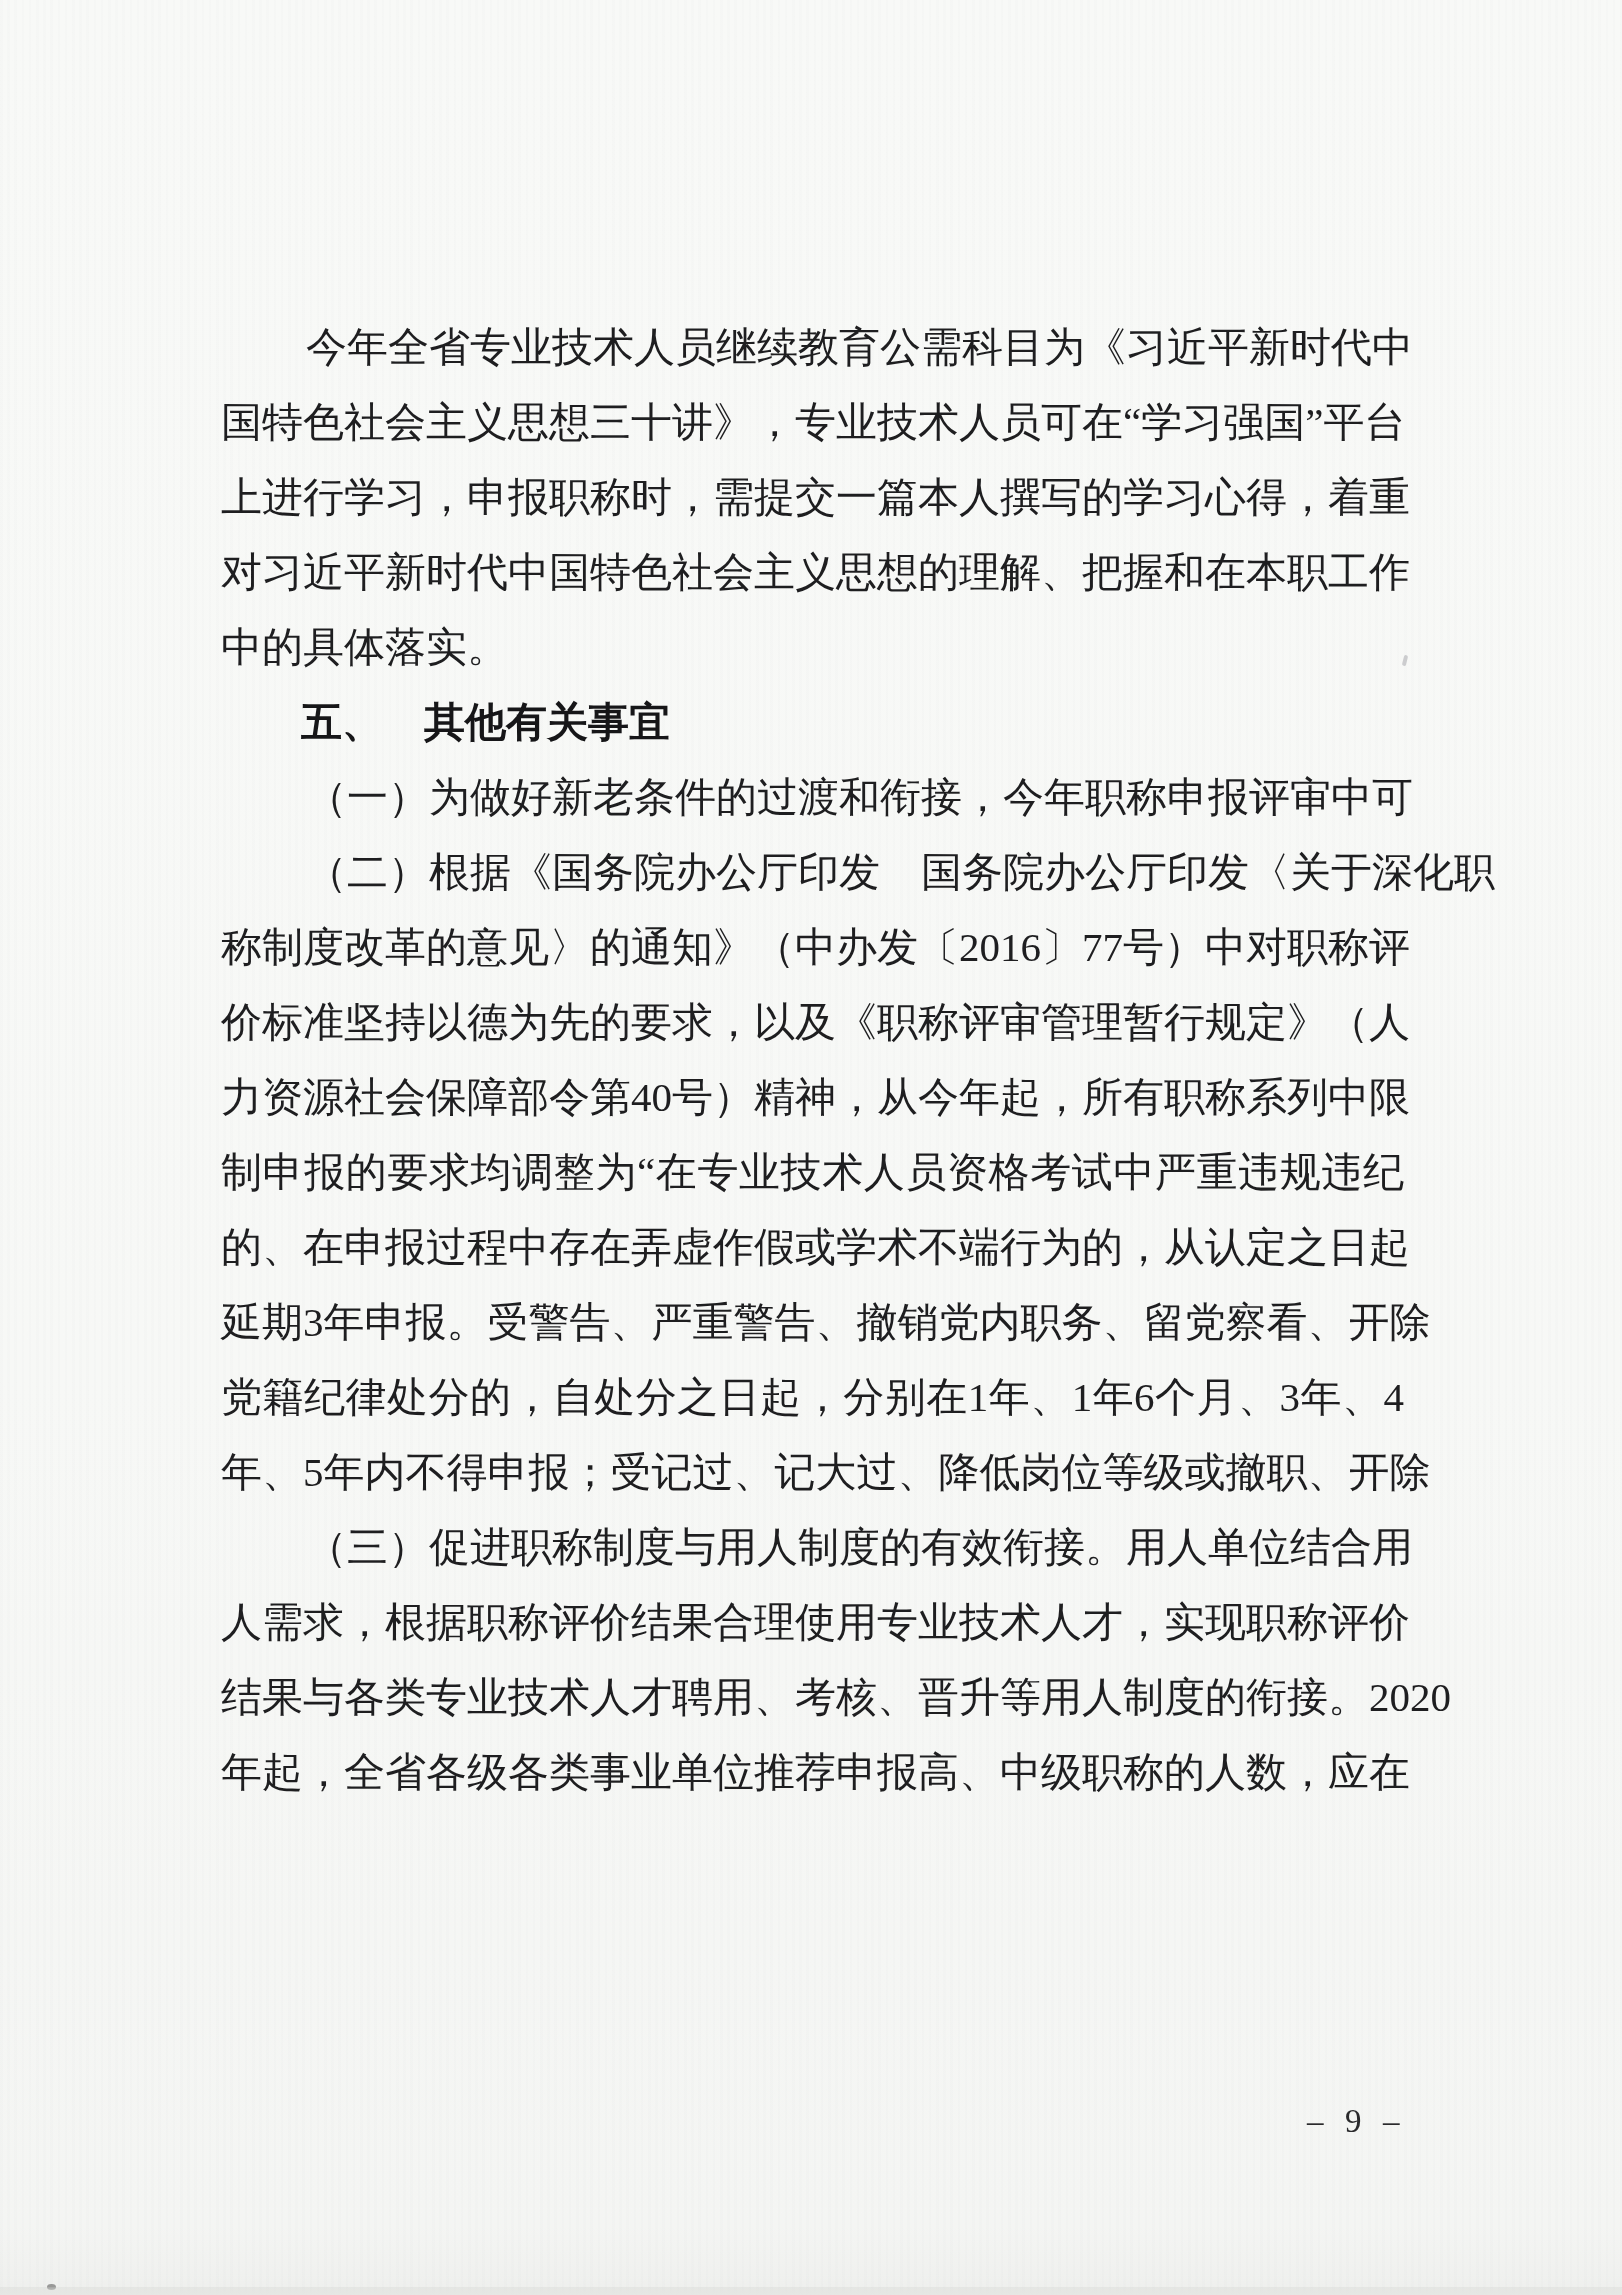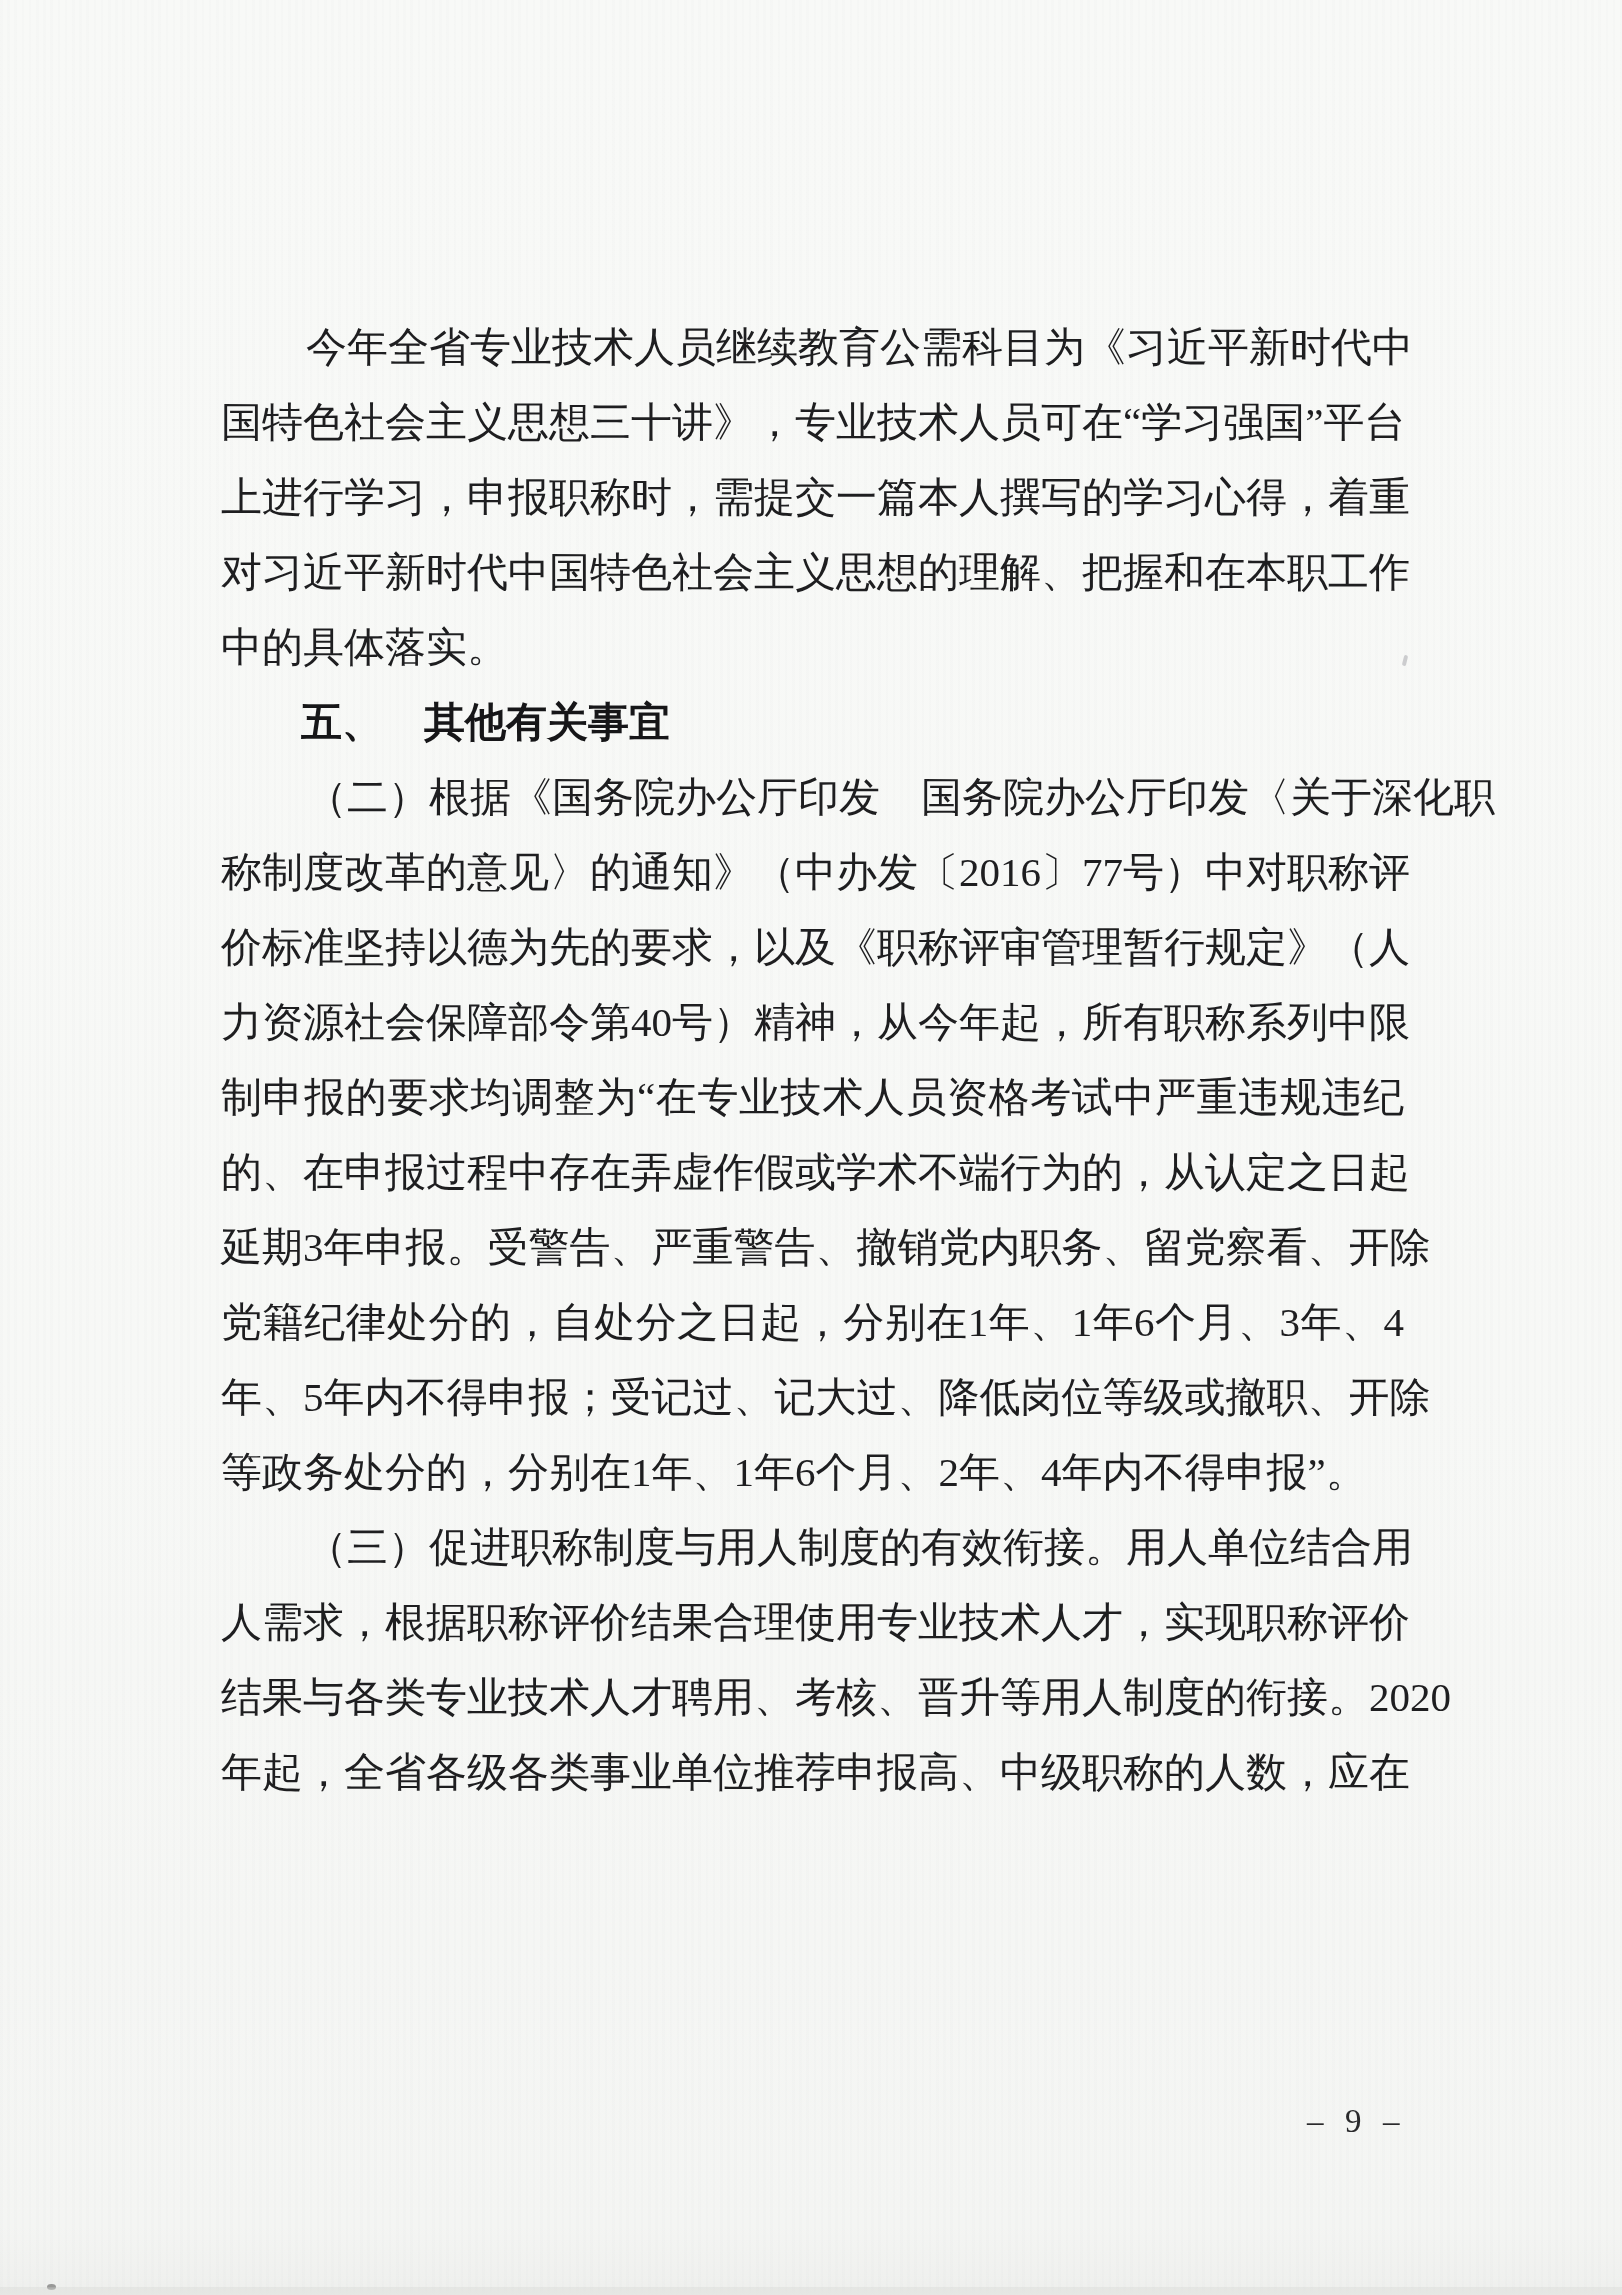--- a/index.html
+++ b/index.html
@@ -111,30 +111,30 @@
 <body>
 
 <div class="page">
   <div class="text-block">
     <div class="line indent">今年全省专业技术人员继续教育公需科目为《习近平新时代中</div>
     <div class="line">国特色社会主义思想三十讲》，专业技术人员可在“学习强国”平台</div>
     <div class="line">上进行学习，申报职称时，需提交一篇本人撰写的学习心得，着重</div>
     <div class="line">对习近平新时代中国特色社会主义思想的理解、把握和在本职工作</div>
     <div class="line left">中的具体落实。</div>
     <div class="line heading">五、　其他有关事宜</div>
+    <div class="line indent">（一）为做好新老条件的过渡和衔接，今年职称申报评审中可</div>
     <div class="line indent">（二）根据《国务院办公厅印发　国务院办公厅印发〈关于深化职</div>
     <div class="line">称制度改革的意见〉的通知》（中办发〔2016〕77号）中对职称评</div>
     <div class="line">价标准坚持以德为先的要求，以及《职称评审管理暂行规定》（人</div>
     <div class="line">力资源社会保障部令第40号）精神，从今年起，所有职称系列中限</div>
     <div class="line">制申报的要求均调整为“在专业技术人员资格考试中严重违规违纪</div>
     <div class="line">的、在申报过程中存在弄虚作假或学术不端行为的，从认定之日起</div>
     <div class="line">延期3年申报。受警告、严重警告、撤销党内职务、留党察看、开除</div>
     <div class="line">党籍纪律处分的，自处分之日起，分别在1年、1年6个月、3年、4</div>
     <div class="line">年、5年内不得申报；受记过、记大过、降低岗位等级或撤职、开除</div>
-    <div class="line pad-right">等政务处分的，分别在1年、1年6个月、2年、4年内不得申报”。</div>
     <div class="line indent">（三）促进职称制度与用人制度的有效衔接。用人单位结合用</div>
     <div class="line">人需求，根据职称评价结果合理使用专业技术人才，实现职称评价</div>
     <div class="line">结果与各类专业技术人才聘用、考核、晋升等用人制度的衔接。2020</div>
     <div class="line">年起，全省各级各类事业单位推荐申报高、中级职称的人数，应在</div>
   </div>
 
   <div class="page-number">– 9 –</div>
 
   <div class="speck-2"></div>
   <div class="speck-1"></div>

